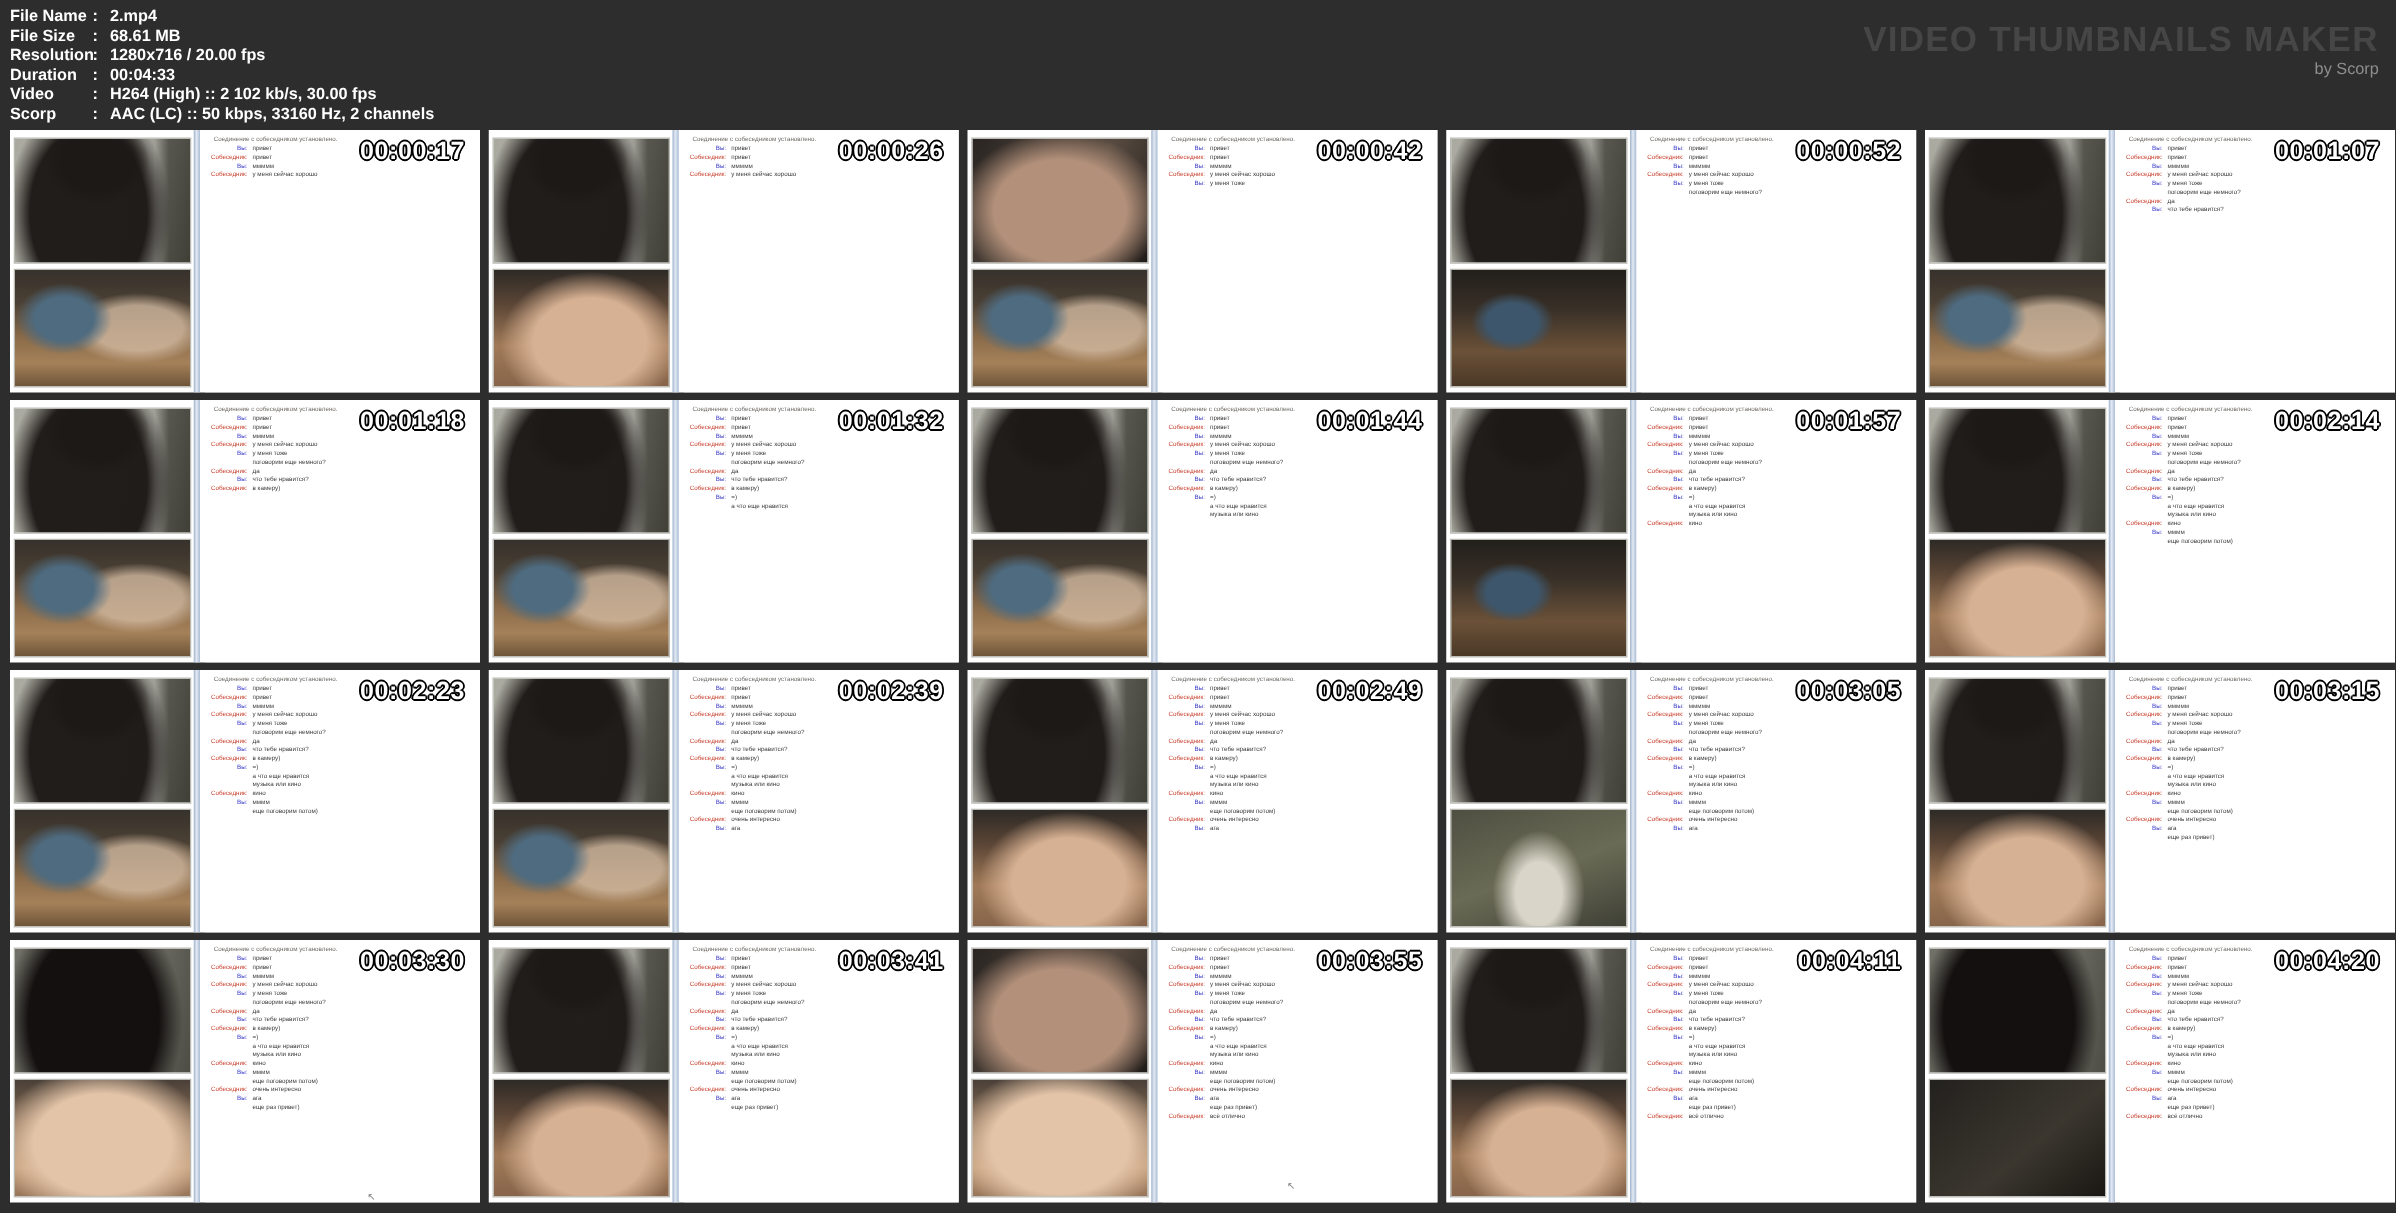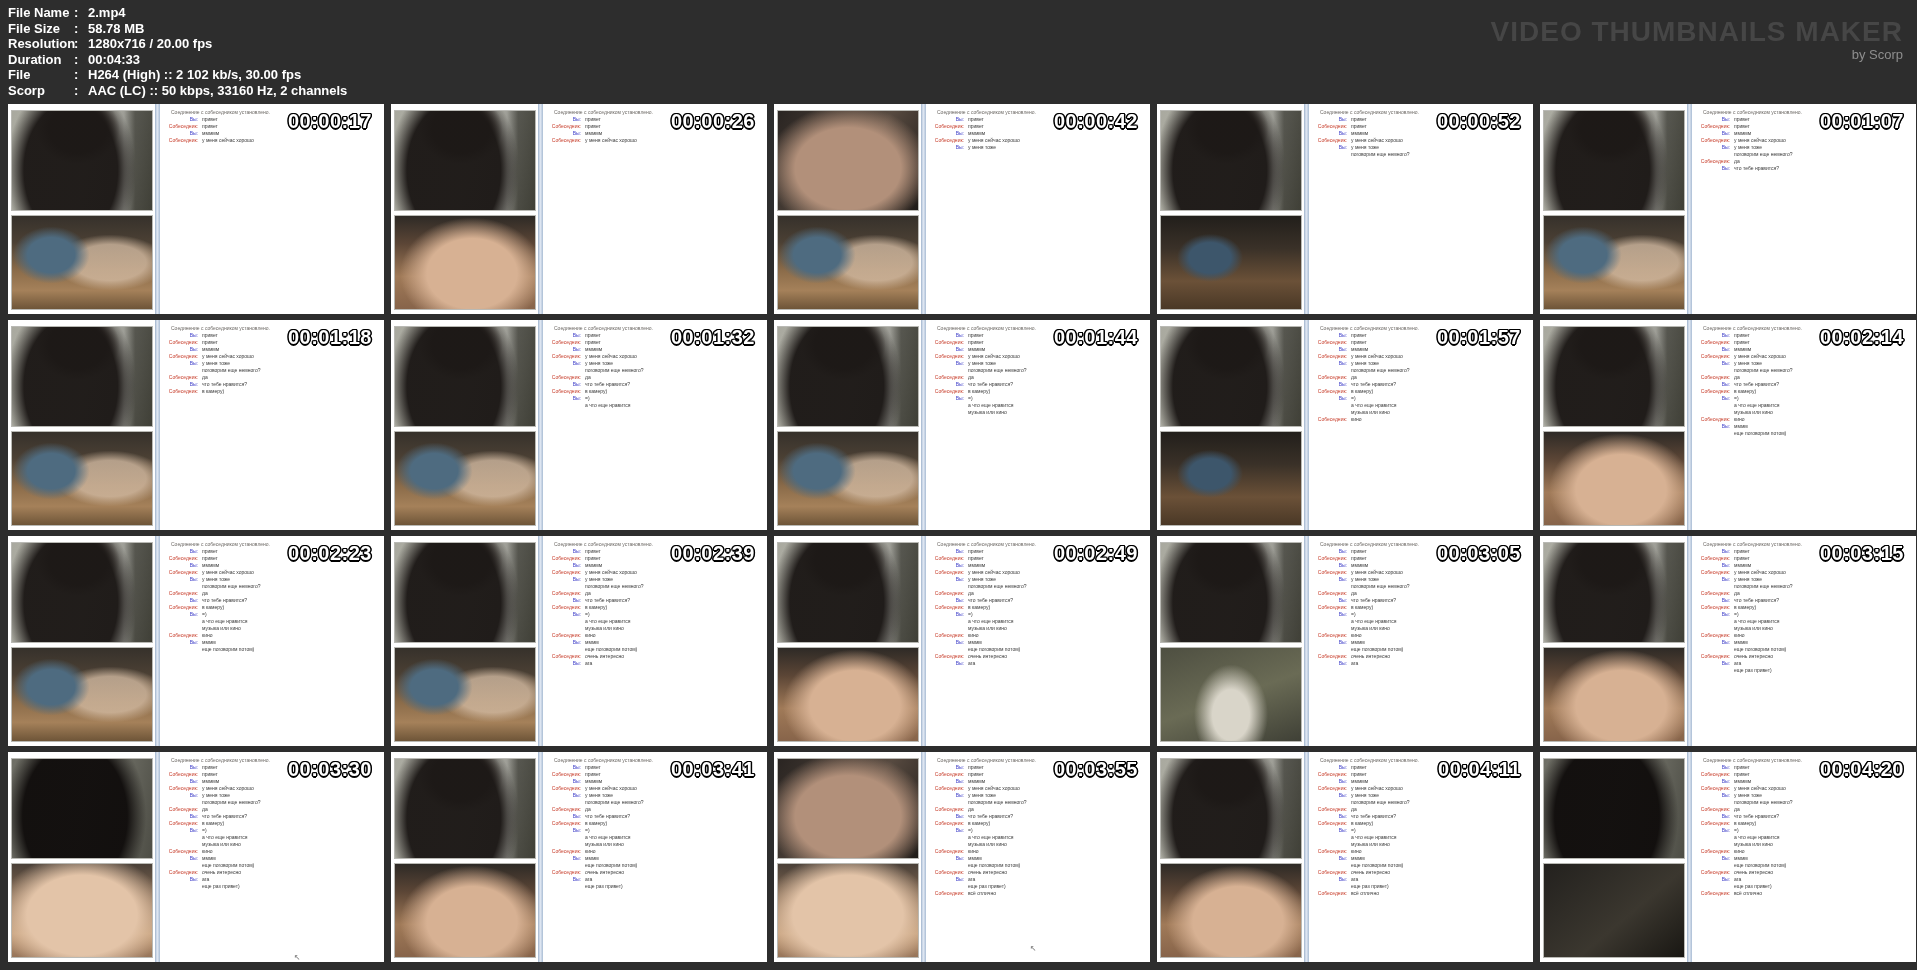--- a/index.html
+++ b/index.html
@@ -77,34 +77,34 @@
 
 <div class="meta">
   <div class="meta-row">
     <span class="meta-label">File Name</span>
     <span class="meta-colon">:</span>
     <span class="meta-value">2.mp4</span>
   </div>
   <div class="meta-row">
     <span class="meta-label">File Size</span>
     <span class="meta-colon">:</span>
-    <span class="meta-value">58.78 MB</span>
+    <span class="meta-value">68.61 MB</span>
   </div>
   <div class="meta-row">
     <span class="meta-label">Resolution</span>
     <span class="meta-colon">:</span>
     <span class="meta-value">1280x716 / 20.00 fps</span>
   </div>
   <div class="meta-row">
     <span class="meta-label">Duration</span>
     <span class="meta-colon">:</span>
     <span class="meta-value">00:04:33</span>
   </div>
   <div class="meta-row">
-    <span class="meta-label">File</span>
+    <span class="meta-label">Video</span>
     <span class="meta-colon">:</span>
     <span class="meta-value">H264 (High) :: 2 102 kb/s, 30.00 fps</span>
   </div>
   <div class="meta-row">
     <span class="meta-label">Scorp</span>
     <span class="meta-colon">:</span>
     <span class="meta-value">AAC (LC) :: 50 kbps, 33160 Hz, 2 channels</span>
   </div>
 </div>
 

